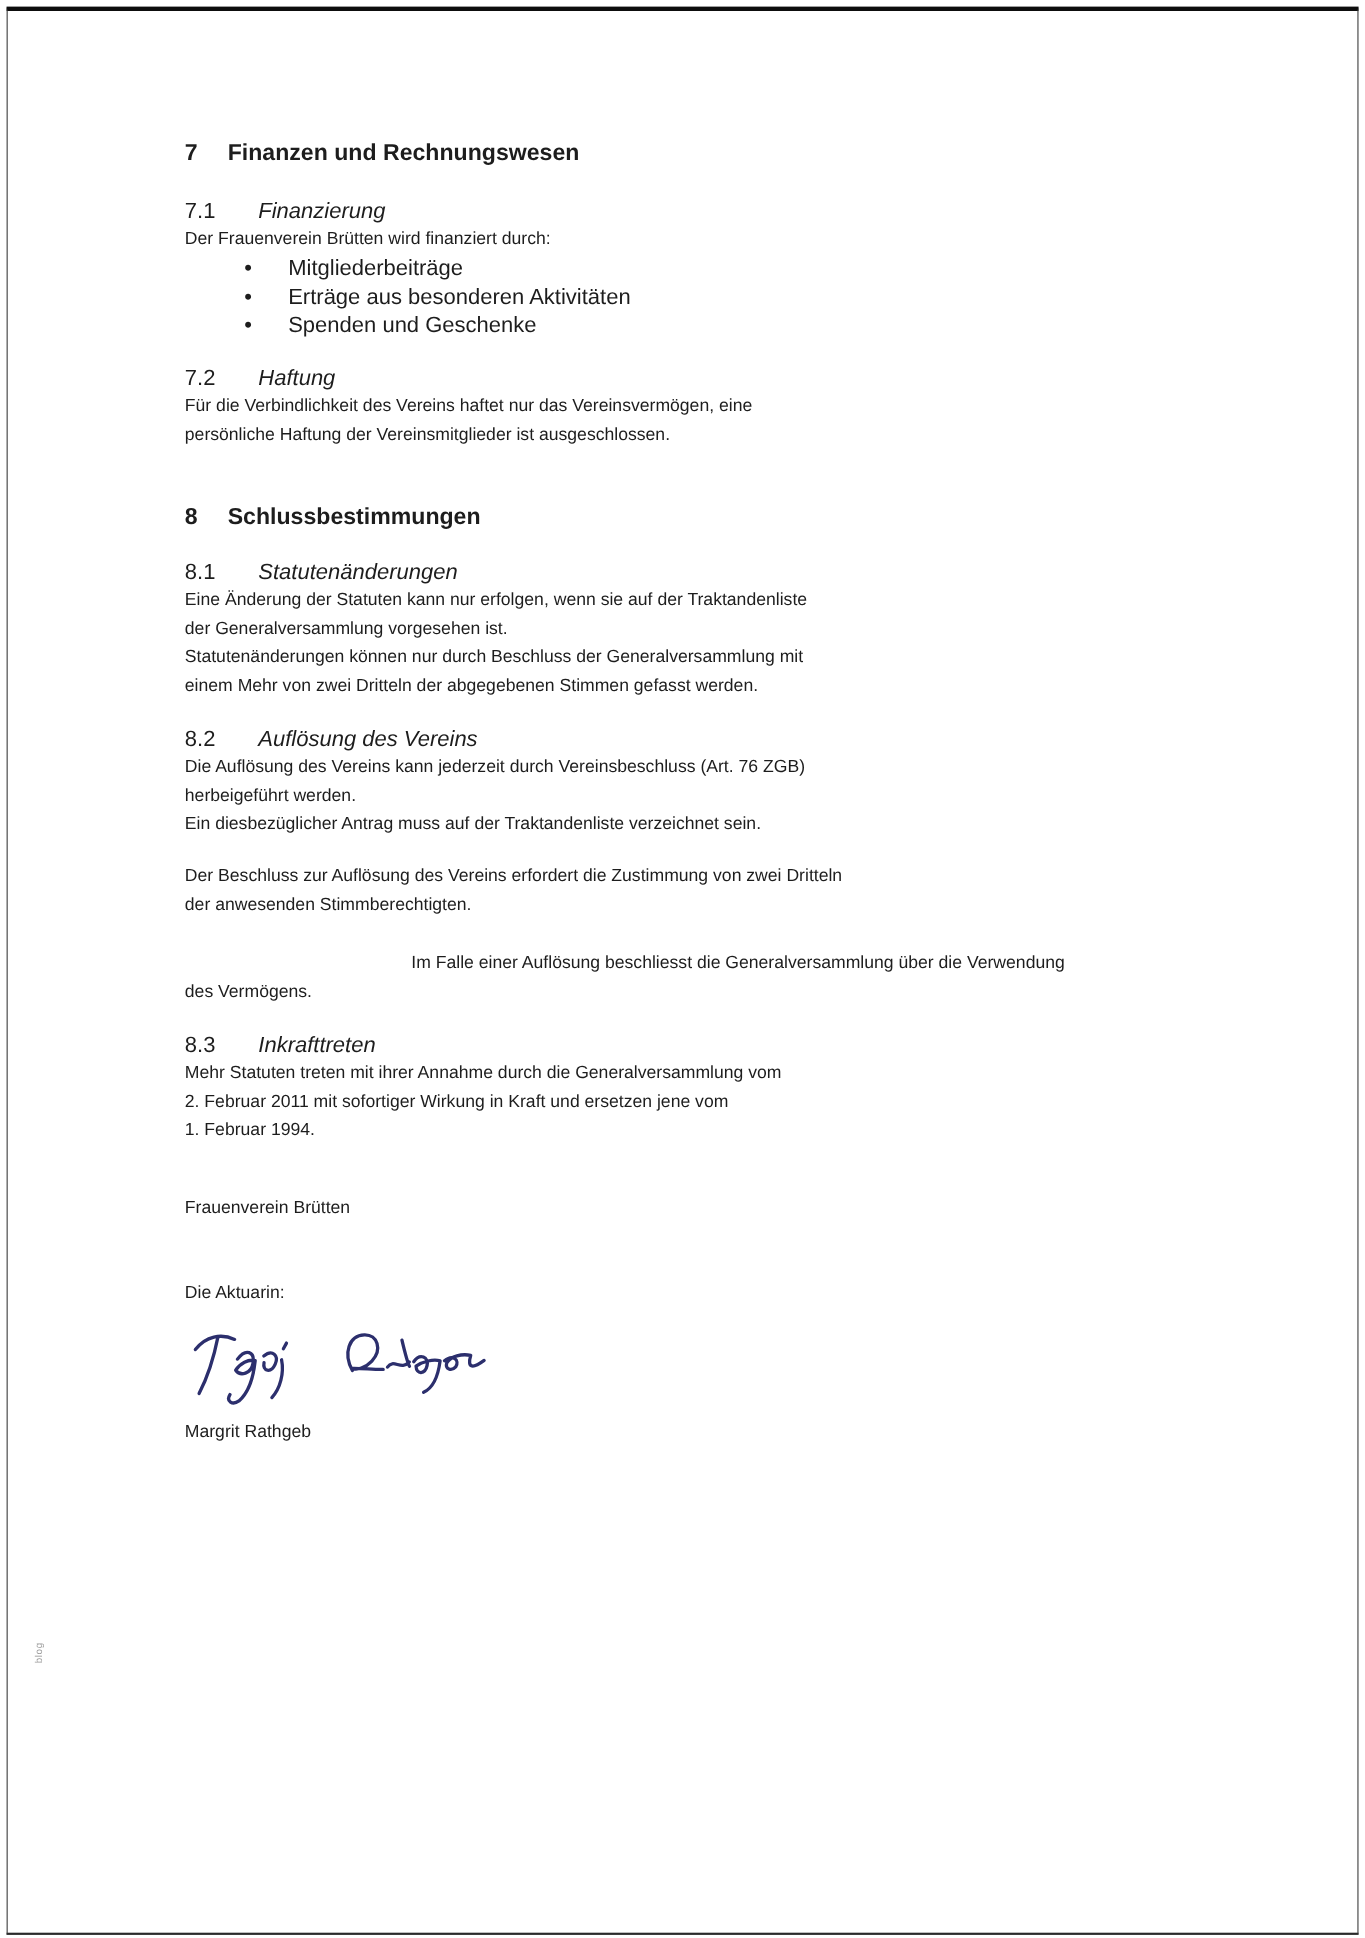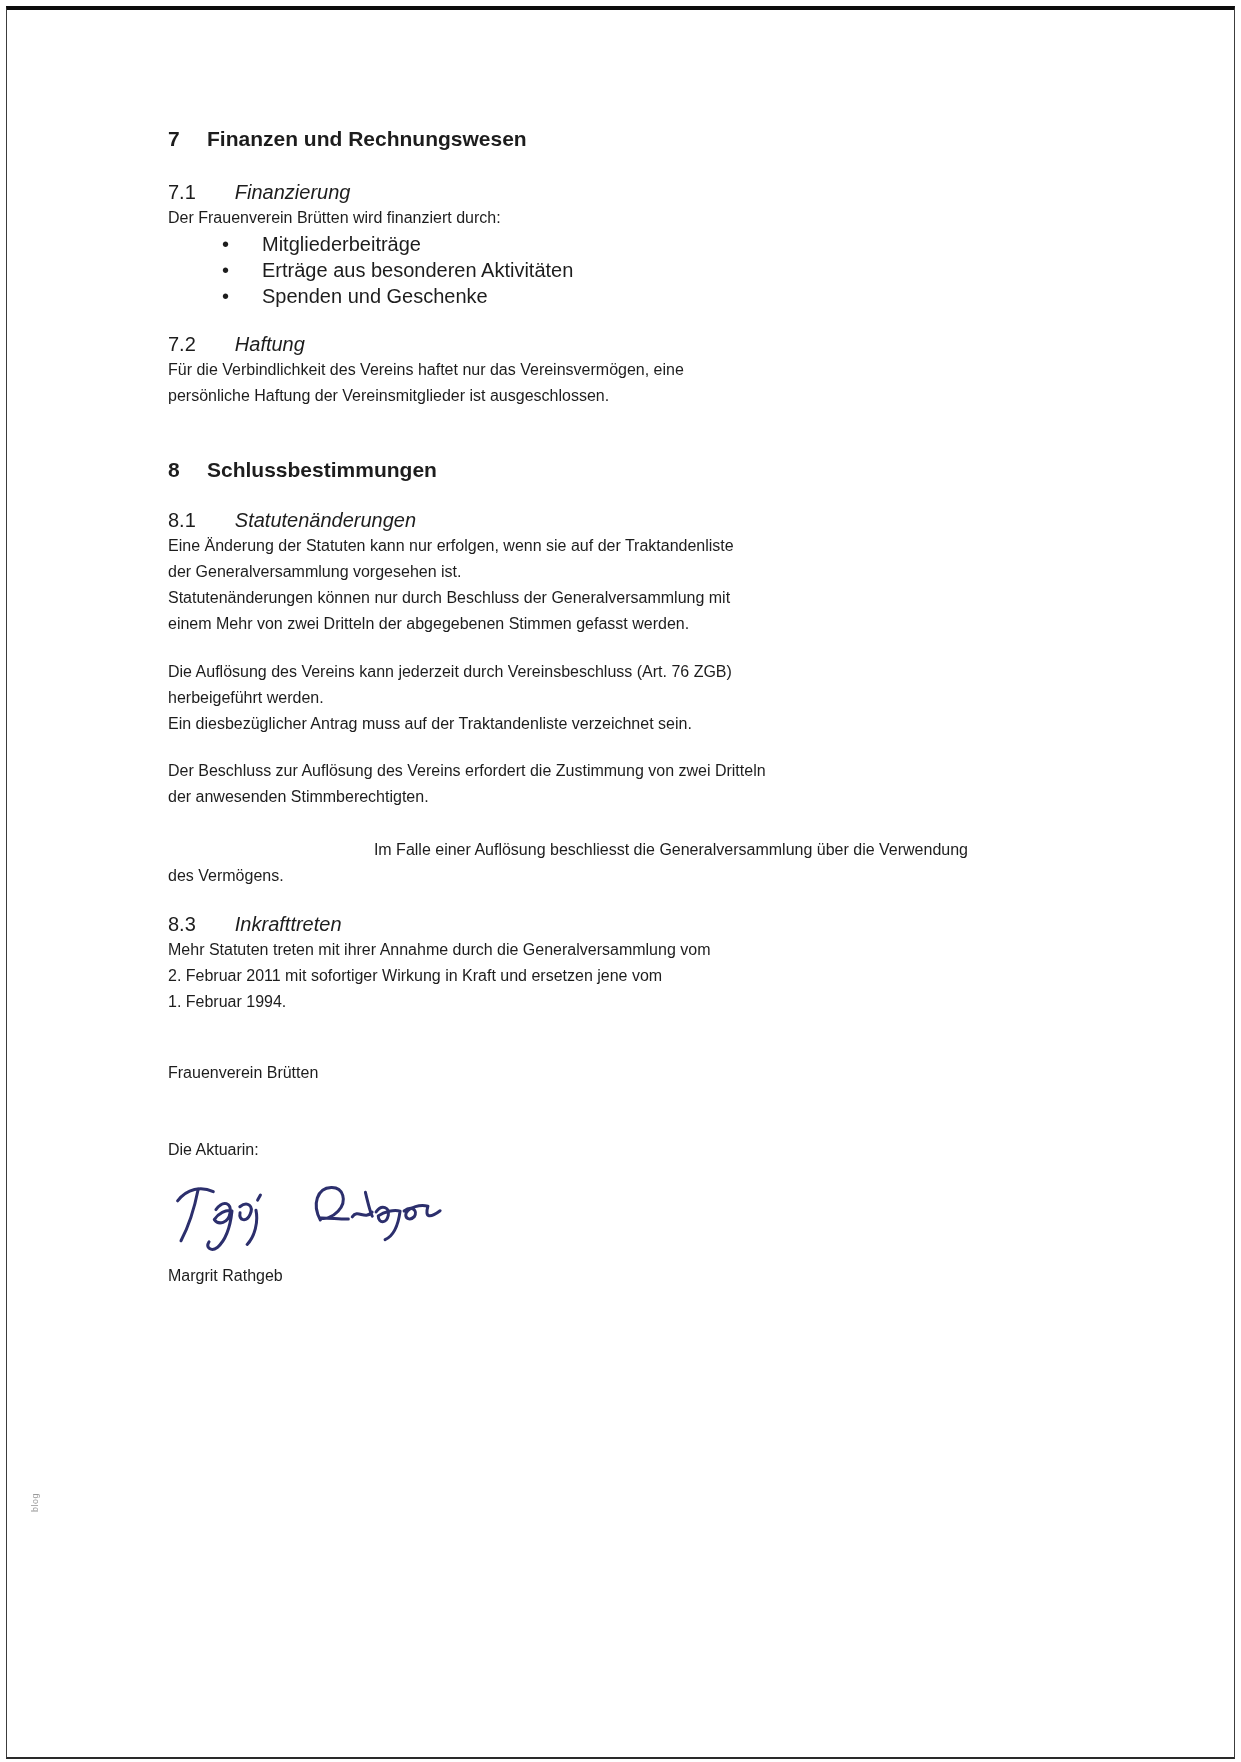--- a/index.html
+++ b/index.html
@@ -122,20 +122,23 @@
     <div class="sub-head">
       <span class="sub-num">8.1</span><span class="sub-title">Statutenänderungen</span>
     </div>
     <div class="line">Eine Änderung der Statuten kann nur erfolgen, wenn sie auf der Traktandenliste</div>
     <div class="line">der Generalversammlung vorgesehen ist.</div>
     <div class="line">Statutenänderungen können nur durch Beschluss der Generalversammlung mit</div>
     <div class="line">einem Mehr von zwei Dritteln der abgegebenen Stimmen gefasst werden.</div>
   </div>
 
   <div class="sub-82">
+    <div class="sub-head">
+      <span class="sub-num">8.2</span><span class="sub-title">Auflösung des Vereins</span>
+    </div>
     <div class="line">Die Auflösung des Vereins kann jederzeit durch Vereinsbeschluss (Art. 76 ZGB)</div>
     <div class="line">herbeigeführt werden.</div>
     <div class="line">Ein diesbezüglicher Antrag muss auf der Traktandenliste verzeichnet sein.</div>
     <div class="line gap-sm">Der Beschluss zur Auflösung des Vereins erfordert die Zustimmung von zwei Dritteln</div>
     <div class="line">der anwesenden Stimmberechtigten.</div>
     <div class="line gap-md">Im Falle einer Auflösung beschliesst die Generalversammlung über die Verwendung</div>
     <div class="line">des Vermögens.</div>
   </div>
 
   <div class="sub-83">

